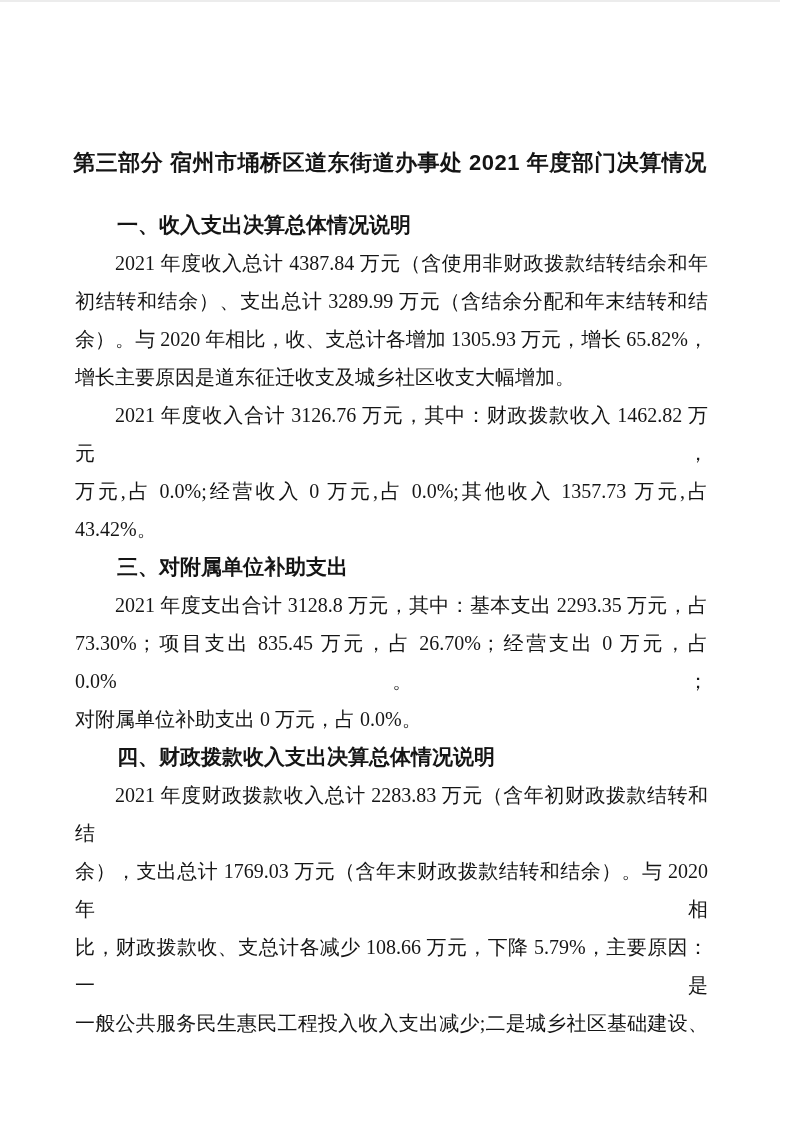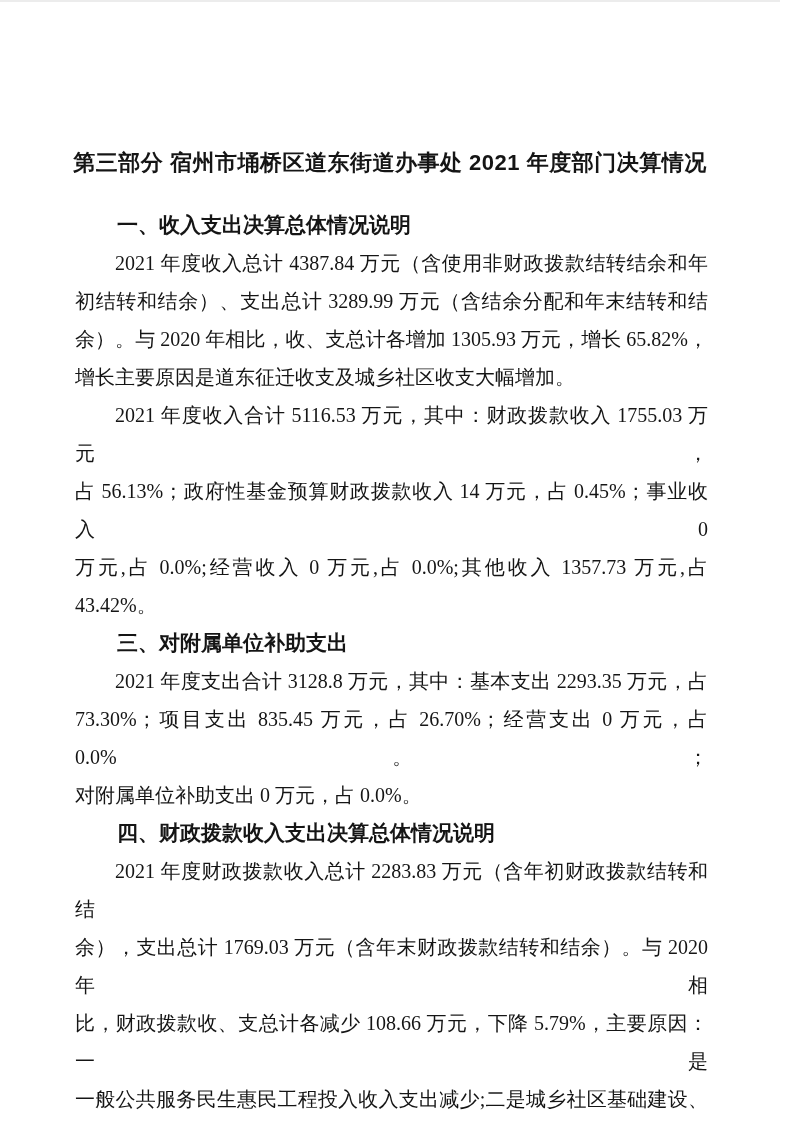--- a/index.html
+++ b/index.html
@@ -65,22 +65,21 @@
     <div>第三部分 宿州市埇桥区道东街道办事处 2021 年度部门决算情况</div>
   </div>
 
   <div class="content">
     <div class="heading">一、收入支出决算总体情况说明</div>
     <div class="line first">2021 年度收入总计 4387.84 万元（含使用非财政拨款结转结余和年</div>
     <div class="line">初结转和结余）、支出总计 3289.99 万元（含结余分配和年末结转和结</div>
     <div class="line">余）。与 2020 年相比，收、支总计各增加 1305.93 万元，增长 65.82%，</div>
     <div class="line last">增长主要原因是道东征迁收支及城乡社区收支大幅增加。</div>
 
-    <div class="line first">2021 年度收入合计 5116.53 万元，其中：财政拨款收入 1755.03 万元，</div>
-    <div class="line">占 56.13%；政府性基金预算财政拨款收入 14 万元，占 0.45%；事业收入 0</div>
+    <div class="line first">2021 年度收入合计 3126.76 万元，其中：财政拨款收入 1462.82 万元，</div>
     <div class="line last">万元,占 0.0%;经营收入 0 万元,占 0.0%;其他收入 1357.73 万元,占 43.42%。</div>
 
     <div class="heading">三、对附属单位补助支出</div>
     <div class="line first">2021 年度支出合计 3128.8 万元，其中：基本支出 2293.35 万元，占</div>
     <div class="line">73.30%；项目支出 835.45 万元，占 26.70%；经营支出 0 万元，占 0.0%。；</div>
     <div class="line last">对附属单位补助支出 0 万元，占 0.0%。</div>
 
     <div class="heading">四、财政拨款收入支出决算总体情况说明</div>
     <div class="line first">2021 年度财政拨款收入总计 2283.83 万元（含年初财政拨款结转和结</div>
     <div class="line">余），支出总计 1769.03 万元（含年末财政拨款结转和结余）。与 2020 年相</div>

